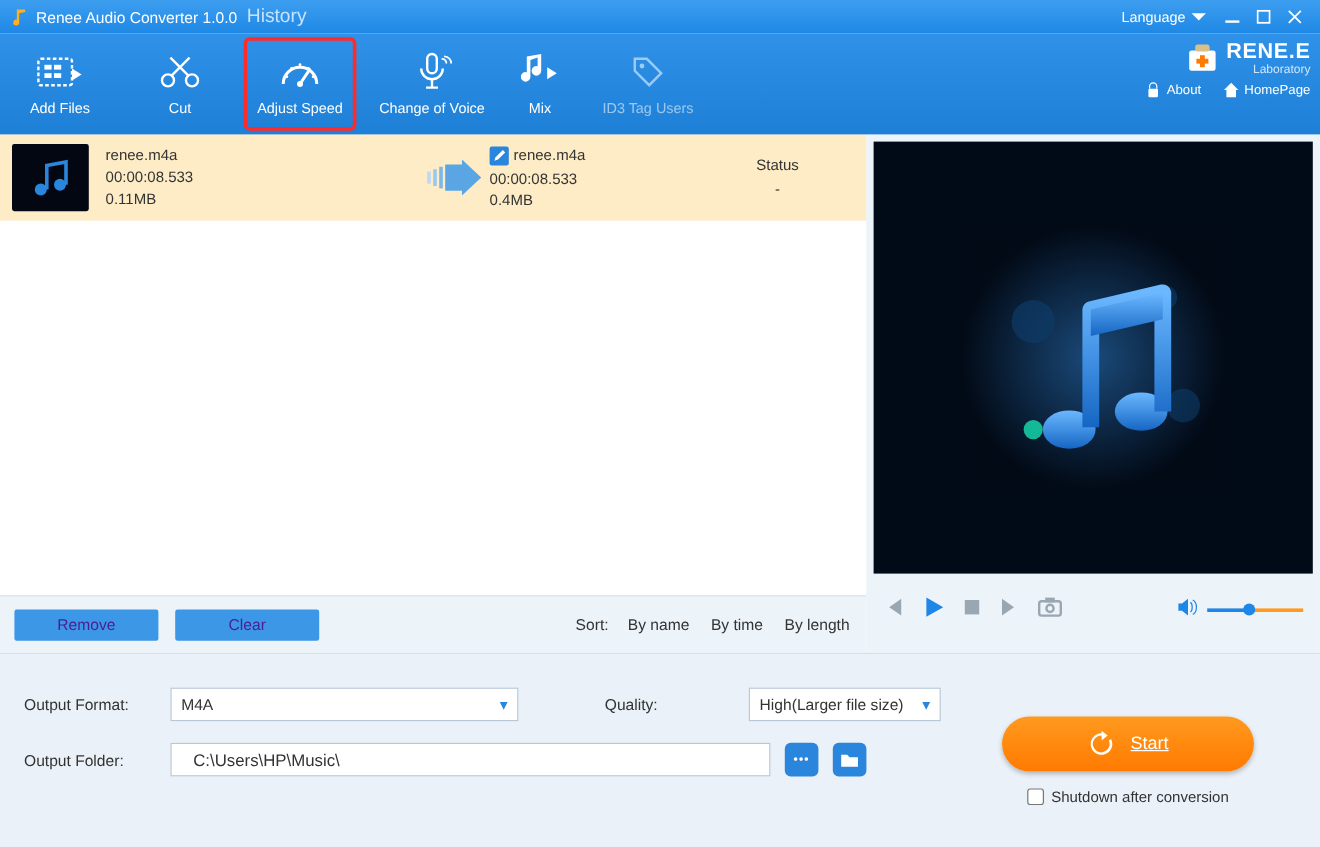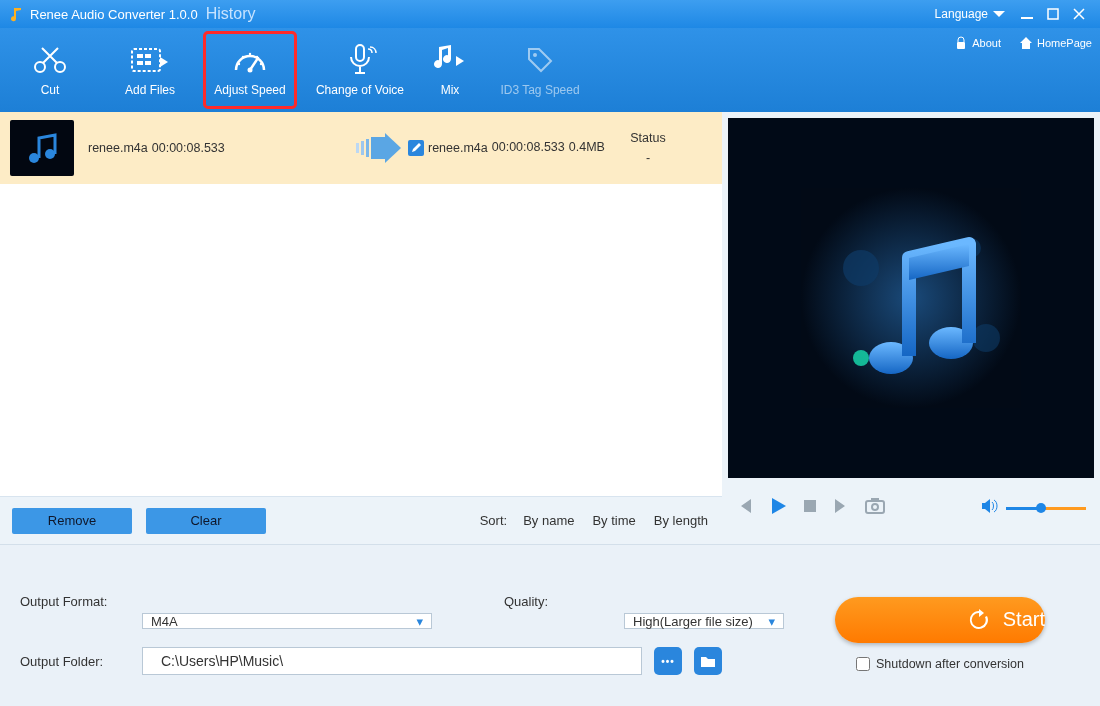--- a/index.html
+++ b/index.html
@@ -22,58 +22,58 @@
 .brand { position: absolute; right: 8px; top: 4px; text-align: right; font-size: 11px; }
 .brand .row { display: flex; align-items: center; justify-content: flex-end; gap: 6px; }
 .brand .logo-text { font-size: 18px; font-weight: bold; letter-spacing: .5px; }
 .brand .links { display:flex; gap:18px; margin-top:4px; justify-content:flex-end;}
 .brand .links span{display:flex;align-items:center;gap:4px;cursor:pointer;}
 
 .workspace { display: flex; height: 432px; }
 .filelist { width: 722px; display: flex; flex-direction: column; }
 .filerow { height: 72px; background: #fdecc6; display: flex; align-items: center; padding: 6px 10px; font-size: 12.5px; color: #333; }
 .thumb { width: 64px; height: 56px; background: #020711; border-radius: 2px; display:flex; align-items:center; justify-content:center; }
-.srcmeta, .dstmeta { display: flex; gap: 4px; line-height: 1.15; }
+.srcmeta, .dstmeta { display: flex; flex-direction: column; gap: 4px; line-height: 1.15; }
 .srcmeta { margin-left: 14px; width: 260px; }
 .arrow { width: 60px; display:flex; align-items:center; justify-content:center; }
 .dstmeta { width: 180px; }
 .dst-name{display:flex;align-items:center;gap:4px;}
 .statuscol { width: 120px; text-align: center; }
 .statuscol .st-label{margin-bottom:6px;}
 .listfill { flex: 1; background: #fff; }
 .listactions { height: 48px; background: #ecf3f9; border-top: 1px solid #d8e4ef; display: flex; align-items: center; padding: 0 12px; gap: 14px; font-size: 13px; color: #333; }
-.bluebtn { background: #3c97e6; color: #0f172a; border: none; width: 120px; height: 26px; font-size: 13px; cursor: pointer; border-radius: 2px; }
+.bluebtn { background: #3c97e6; color: #4c1d95; border: none; width: 120px; height: 26px; font-size: 13px; cursor: pointer; border-radius: 2px; }
 .sortlbl { margin-left: auto; }
 .sortopt { cursor: pointer; padding: 0 2px; }
 
 .preview { flex: 1; background: #ecf3f9; display: flex; flex-direction: column; }
 .preview .screen { margin: 6px 6px 0 6px; height: 360px; background: #010a17; display:flex; align-items:center; justify-content:center; position:relative; }
 .preview .controls { height: 60px; display: flex; align-items: center; padding: 0 14px; gap: 14px; }
 .pcbtn { color: #9aa7b2; cursor: pointer; }
 .pcbtn.play { color: #1e86e6; }
 .vol { margin-left: auto; display: flex; align-items: center; gap: 8px; }
 .vol .track { width: 80px; height: 3px; background: linear-gradient(to right,#1e86e6 0 40%,#ff9a1f 40% 100%); position: relative; }
 .vol .knob { position: absolute; top: -4px; left: 38%; width: 10px; height: 10px; background: #1e86e6; border-radius: 50%; }
 
 .bottompanel { height: 162px; background: #eaf1f8; border-top: 1px solid #d3dfea; padding: 28px 20px 12px 20px; display: flex; font-size: 13px; color: #333; }
 .leftopts { flex: 1; display: flex; flex-direction: column; gap: 18px; }
 .optrow { display: flex; align-items: center; gap: 12px; }
 .optrow label { width: 110px; }
-.combo { height: 16px; border: 1px solid #b9c8d6; background: #fff; display: flex; align-items: center; padding: 0 8px; font-size: 13px; cursor: pointer; position: relative; margin-top: 40px; }
+.combo { height: 28px; border: 1px solid #b9c8d6; background: #fff; display: flex; align-items: center; padding: 0 8px; font-size: 13px; cursor: pointer; position: relative; }
 .combo .caret { margin-left: auto; color: #2a86dd; }
 .fmt { width: 290px; }
 .qual-wrap{display:flex;align-items:center;gap:10px;}
 .qual { width: 160px; }
 .pathbox { width: 500px; height: 28px; border: 1px solid #b9c8d6; background: #fff; padding: 0 18px; font-size: 14px; display:flex; align-items:center; }
 .iconbtn { width: 28px; height: 28px; border-radius: 5px; display: inline-flex; align-items: center; justify-content: center; cursor: pointer; color:#fff; font-weight:bold; }
 .iconbtn.more { background: #2a86dd; letter-spacing:1px; font-size:10px;}
 .iconbtn.folder { background: #2a86dd; }
 
 .rightopts { width: 280px; display: flex; flex-direction: column; align-items: center; justify-content: center; gap: 14px; }
-.startbtn { width: 210px; height: 46px; background: linear-gradient(#ff9a1f,#ff7a00); border: none; border-radius: 23px; color: #fff; font-size: 20px; cursor: pointer; display: flex; align-items: center; justify-content: flex-end; gap: 12px; box-shadow: 0 2px 4px rgba(0,0,0,.25); }
+.startbtn { width: 210px; height: 46px; background: linear-gradient(#ff9a1f,#ff7a00); border: none; border-radius: 23px; color: #fff; font-size: 15px; cursor: pointer; display: flex; align-items: center; justify-content: center; gap: 12px; box-shadow: 0 2px 4px rgba(0,0,0,.25); text-decoration: underline; }
 .chkrow { display: flex; align-items: center; gap: 6px; font-size: 12.5px; }
 .chkrow input { width: 14px; height: 14px; }
 </style>
 </head>
 <body>
 
 <div class="titlebar">
   <span class="app-icon">
     <svg width="16" height="16" viewBox="0 0 16 16">
         <path d="M6 2v8.3A2.5 2.5 0 1 0 8 13V5l5-1V2z" fill="#ffb020"></path>
@@ -101,40 +101,40 @@
   <span class="winbtn">
       <svg width="12" height="12">
         <path d="M1 1l10 10M11 1L1 11" stroke="#fff" stroke-width="1.5"></path>
       </svg>
     </span>
 </div>
 
 <div class="toolbar">
   <div class="toolbtn">
     <span class="ticon">
-      <svg width="36" height="30" viewBox="0 0 36 30">
-          <circle cx="8" cy="22" r="5" fill="none" stroke="#fff" stroke-width="2"></circle>
-          <circle cx="28" cy="22" r="5" fill="none" stroke="#fff" stroke-width="2"></circle>
-          <path d="M11 18L26 3M25 18L10 3" stroke="#fff" stroke-width="2"></path>
-        </svg>
-    </span>
-    <span>Cut</span>
-  </div>
-  <div class="toolbtn">
-    <span class="ticon">
       <svg width="40" height="30" viewBox="0 0 40 30">
           <rect x="2" y="4" width="28" height="22" rx="2" fill="none" stroke="#fff" stroke-width="2" stroke-dasharray="3 2"></rect>
           <rect x="7" y="9" width="6" height="4" fill="#fff"></rect>
           <rect x="15" y="9" width="6" height="4" fill="#fff"></rect>
           <rect x="7" y="16" width="6" height="4" fill="#fff"></rect>
           <rect x="15" y="16" width="6" height="4" fill="#fff"></rect>
           <path d="M30 12l8 5-8 5z" fill="#fff"></path>
         </svg>
     </span>
     <span>Add Files</span>
+  </div>
+  <div class="toolbtn">
+    <span class="ticon">
+      <svg width="36" height="30" viewBox="0 0 36 30">
+          <circle cx="8" cy="22" r="5" fill="none" stroke="#fff" stroke-width="2"></circle>
+          <circle cx="28" cy="22" r="5" fill="none" stroke="#fff" stroke-width="2"></circle>
+          <path d="M11 18L26 3M25 18L10 3" stroke="#fff" stroke-width="2"></path>
+        </svg>
+    </span>
+    <span>Cut</span>
   </div>
   <div class="toolbtn highlighted">
     <span class="ticon">
       <svg width="36" height="32" viewBox="0 0 36 32">
           <path d="M4 26a14 14 0 0 1 28 0" fill="none" stroke="#fff" stroke-width="2.5"></path>
           <circle cx="18" cy="26" r="2.5" fill="#fff"></circle>
           <path d="M18 26L26 14" stroke="#fff" stroke-width="2.5" stroke-linecap="round"></path>
           <circle cx="7" cy="20" r="1.2" fill="#fff"></circle>
           <circle cx="11" cy="13" r="1.2" fill="#fff"></circle>
           <circle cx="18" cy="10" r="1.2" fill="#fff"></circle>
@@ -163,24 +163,36 @@
     </span>
     <span>Mix</span>
   </div>
   <div class="toolbtn wide disabled">
     <span class="ticon">
       <svg width="30" height="30" viewBox="0 0 30 30">
           <path d="M4 4h10l12 12-10 10L4 14z" fill="none" stroke="#fff" stroke-width="2"></path>
           <circle cx="10" cy="10" r="2" fill="#fff"></circle>
         </svg>
     </span>
-    <span>ID3 Tag Speed</span>
+    <span>ID3 Tag Users</span>
   </div>
 
   <div class="brand">
+    <div class="row">
+      <svg width="28" height="28">
+          <rect x="3" y="8" width="22" height="17" rx="2" fill="#fff"></rect>
+          <rect x="8" y="3" width="12" height="6" rx="2" fill="#d9c08a"></rect>
+          <rect x="12" y="12" width="4" height="10" fill="#ff7a00"></rect>
+          <rect x="9" y="15" width="10" height="4" fill="#ff7a00"></rect>
+        </svg>
+      <div>
+        <div class="logo-text">RENE.E</div>
+        <div style="font-size:10px;color:#cfe6fb">Laboratory</div>
+      </div>
+    </div>
     <div class="links">
       <span>
         <svg width="14" height="14">
             <rect x="3" y="6" width="8" height="7" rx="1" fill="#fff"></rect>
             <path d="M4 6V4a3 3 0 0 1 6 0v2" stroke="#fff" fill="none"></path>
           </svg>
         <span>About</span>
       </span>
       <span>
         <svg width="14" height="14">
@@ -198,20 +210,21 @@
       <div class="thumb">
         <svg width="40" height="40" viewBox="0 0 40 40">
             <circle cx="12" cy="30" r="5" fill="#2a86dd"></circle>
             <circle cx="28" cy="26" r="5" fill="#2a86dd"></circle>
             <path d="M17 30V10l16-3v19" stroke="#2a86dd" stroke-width="3" fill="none"></path>
           </svg>
       </div>
       <div class="srcmeta">
         <span>renee.m4a</span>
         <span>00:00:08.533</span>
+        <span>0.11MB</span>
       </div>
       <div class="arrow">
         <svg width="48" height="30" viewBox="0 0 48 30">
             <rect x="2" y="10" width="3" height="10" fill="#bcd8f3"></rect>
             <rect x="7" y="8" width="3" height="14" fill="#9cc7ee"></rect>
             <rect x="12" y="6" width="3" height="18" fill="#7bb7ea"></rect>
             <path d="M17 4h14v22H17z" fill="#5aa6e4"></path>
             <path d="M31 0l16 15-16 15z" fill="#5aa6e4"></path>
           </svg>
       </div>

